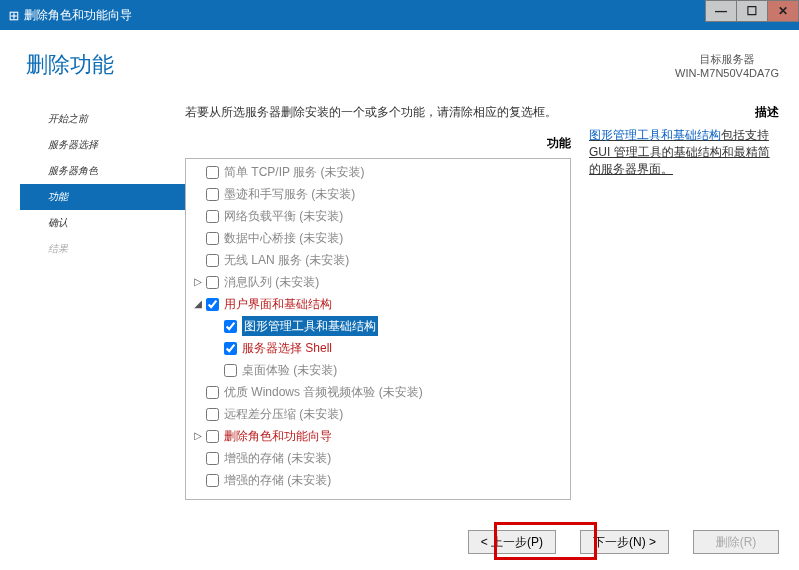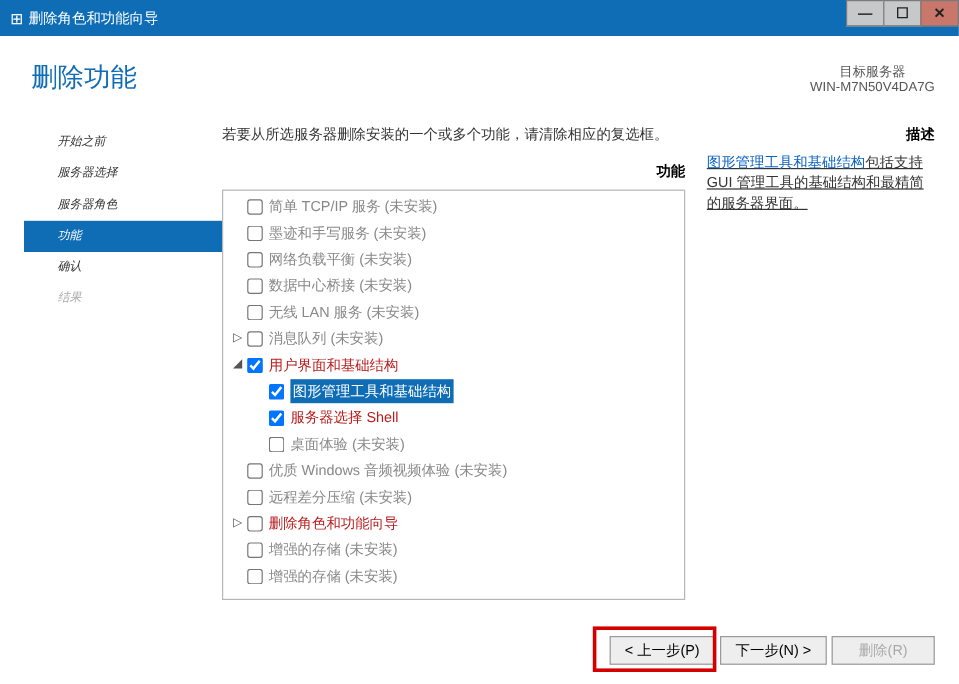--- a/index.html
+++ b/index.html
@@ -162,21 +162,21 @@
     color: #333;
     line-height: 17px;
     text-decoration: underline;
   }
   .desc-text .link { color: #0b61c4; }
   .button-bar {
     position: absolute;
     bottom: 16px;
     right: 20px;
     display: flex;
-    gap: 4px;
+    gap: 24px;
     align-items: center;
   }
   .btn {
     min-width: 86px;
     height: 24px;
     padding: 0 12px;
     border: 1px solid #999;
     background: #eee;
     font-size: 12px;
     cursor: pointer;

